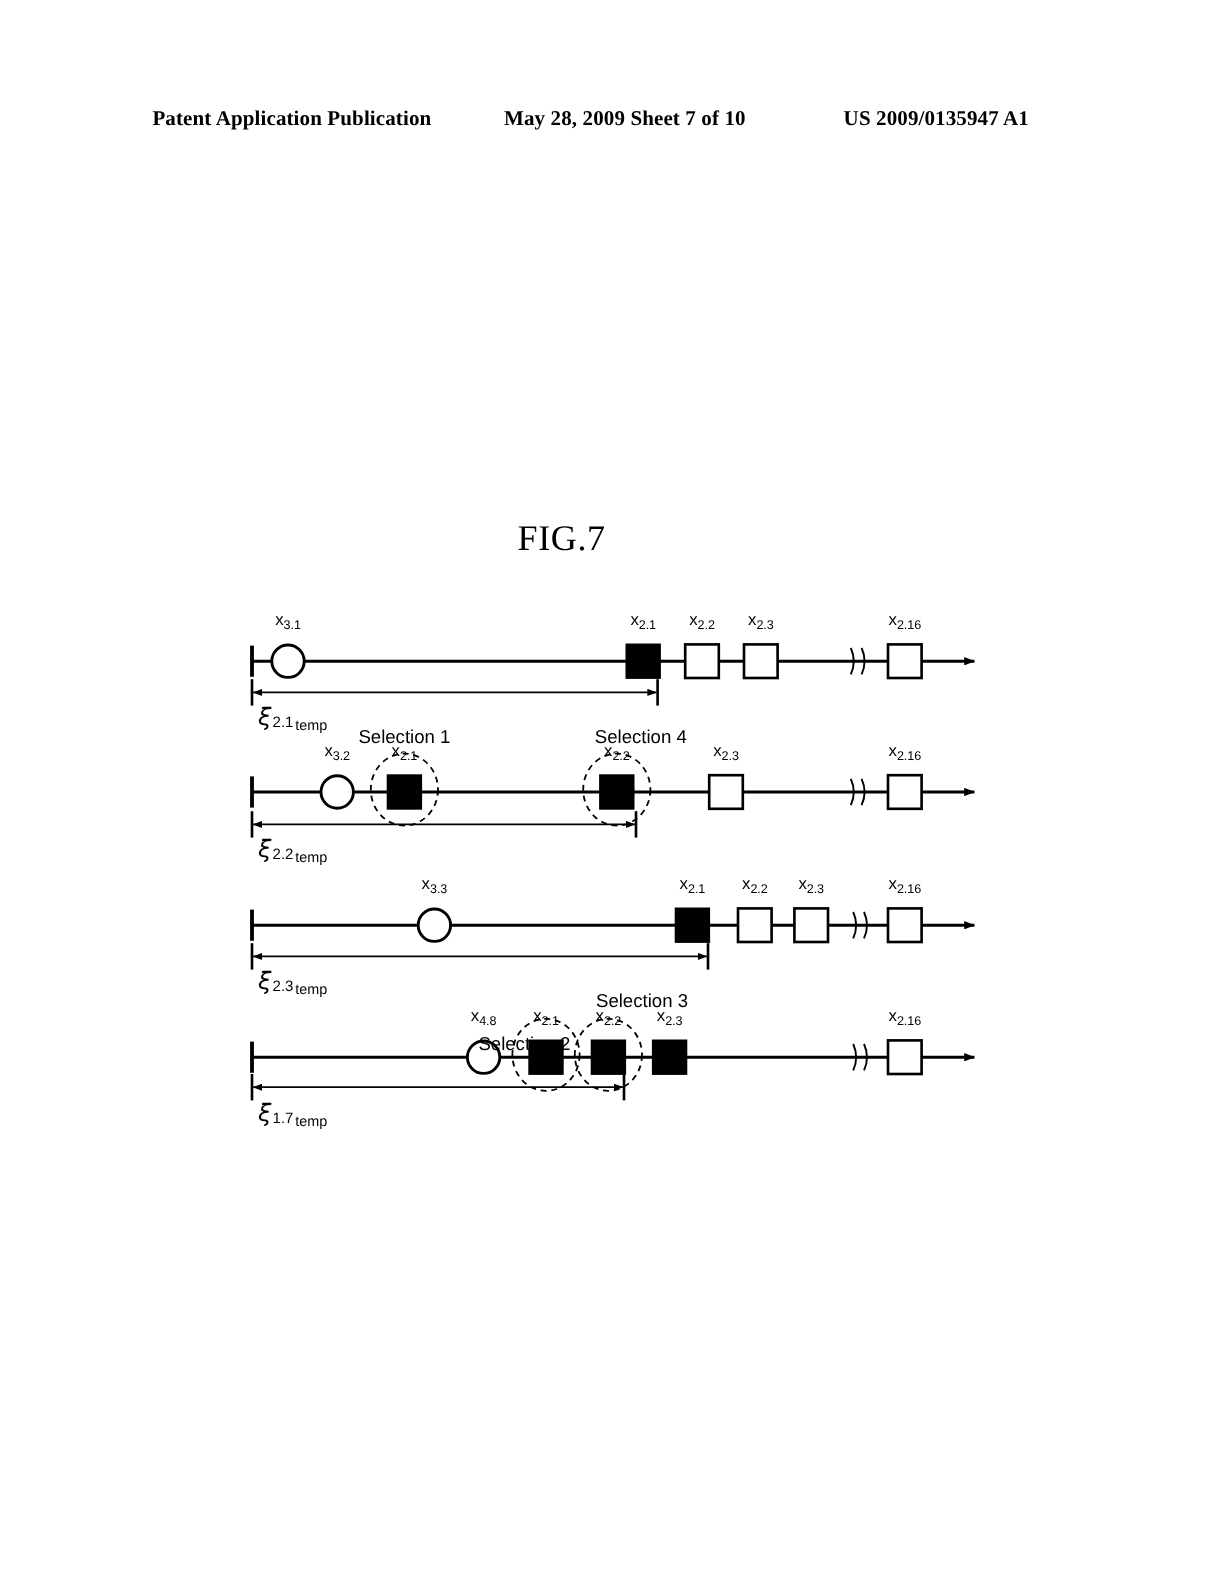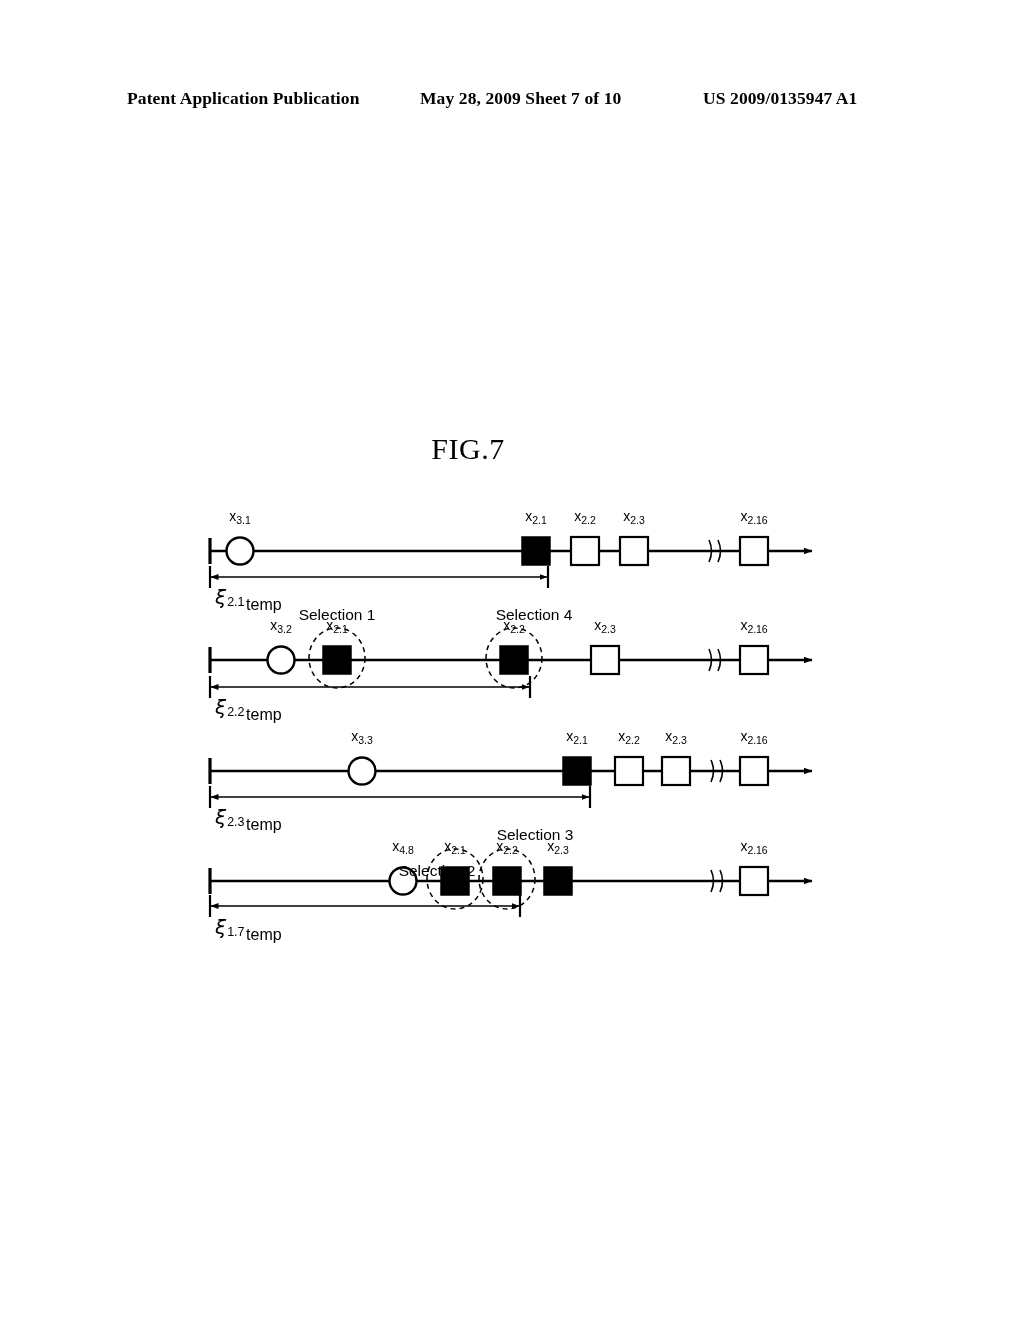--- a/index.html
+++ b/index.html
@@ -81,21 +81,21 @@
     font-family: "DejaVu Sans", sans-serif;
     font-size: 20px;
     font-style: italic;
   }
   .xi-label .idx {
     font-size: 12.5px;
     vertical-align: -0.15em;
     padding-left: 1px;
   }
   .xi-label .tmp {
-    font-size: 16px;
+    font-size: 12px;
     vertical-align: -0.35em;
     padding-left: 1.5px;
   }
 </style>
 </head>
 <body>
 
 <div id="page-header">
   <span class="hdr-left">Patent Application Publication</span>
   <span class="hdr-mid">May 28, 2009  Sheet 7 of 10</span>

